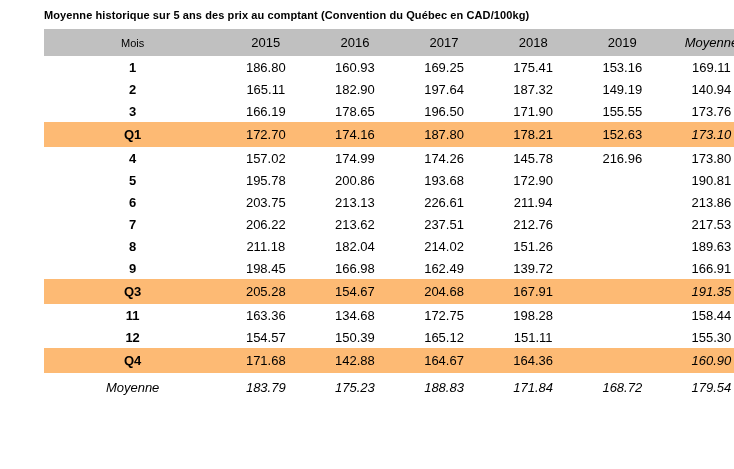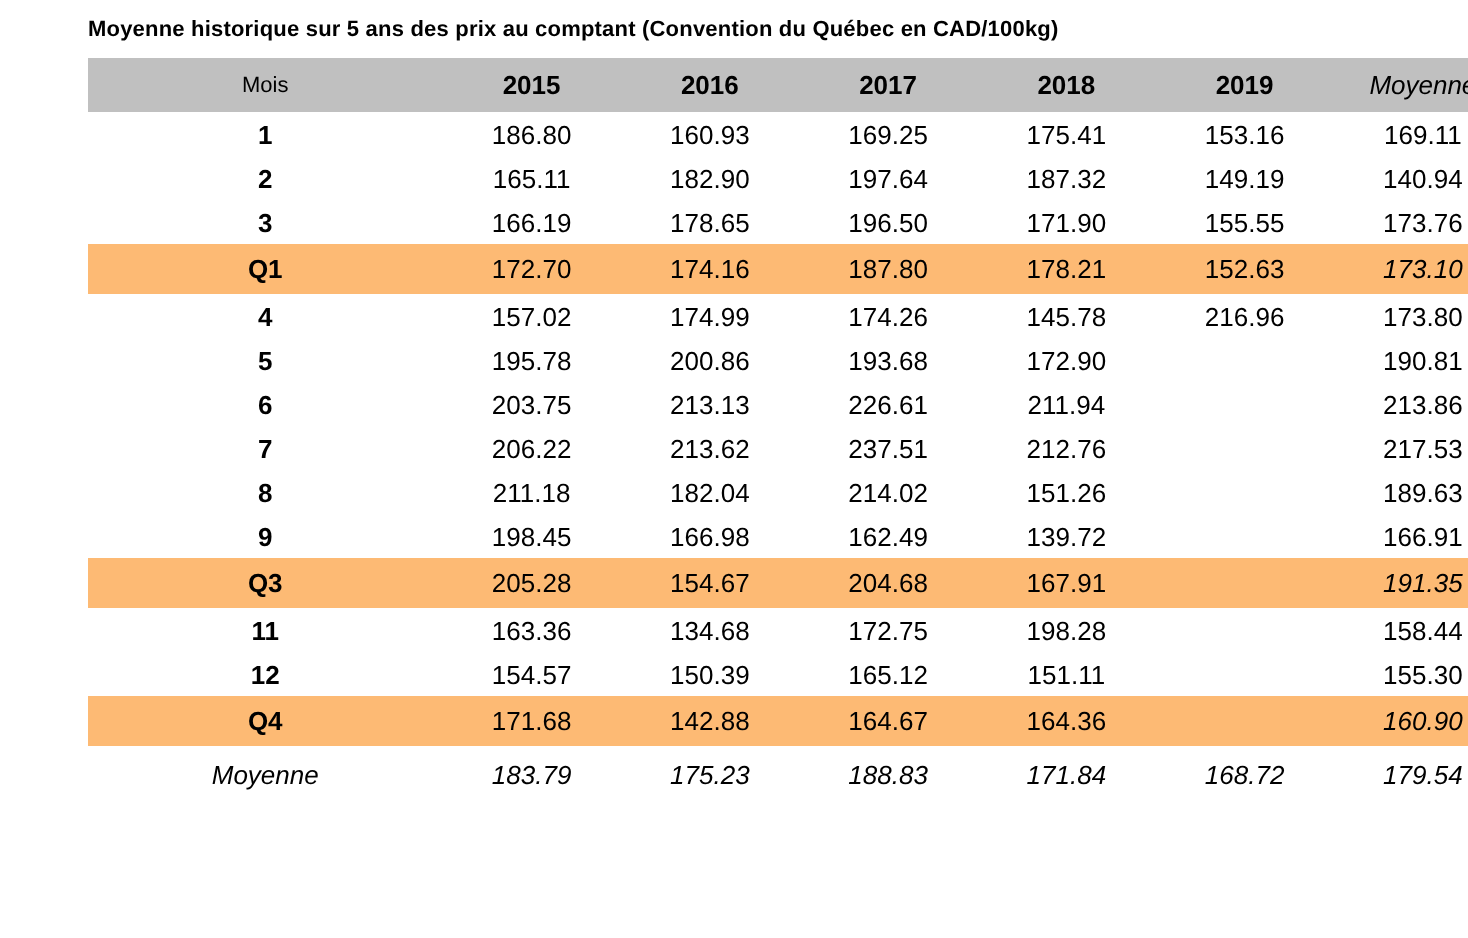--- a/index.html
+++ b/index.html
@@ -38,21 +38,21 @@
     vertical-align: middle;
     padding: 0;
     font-size: 13px;
     white-space: nowrap;
     overflow: hidden;
   }
   thead tr {
     background: #c0c0c0;
     height: 27px;
   }
-  thead th { font-weight: bold; }
+  thead th { font-weight: normal; }
   thead th.col-head-mois {
     font-weight: normal;
     font-size: 11px;
   }
   thead th.col-head-moyenne {
     font-weight: normal;
     font-style: italic;
   }
   tbody tr.row-month   { height: 22px; }
   tbody tr.row-quarter { height: 25px; background: #fdba74; }

